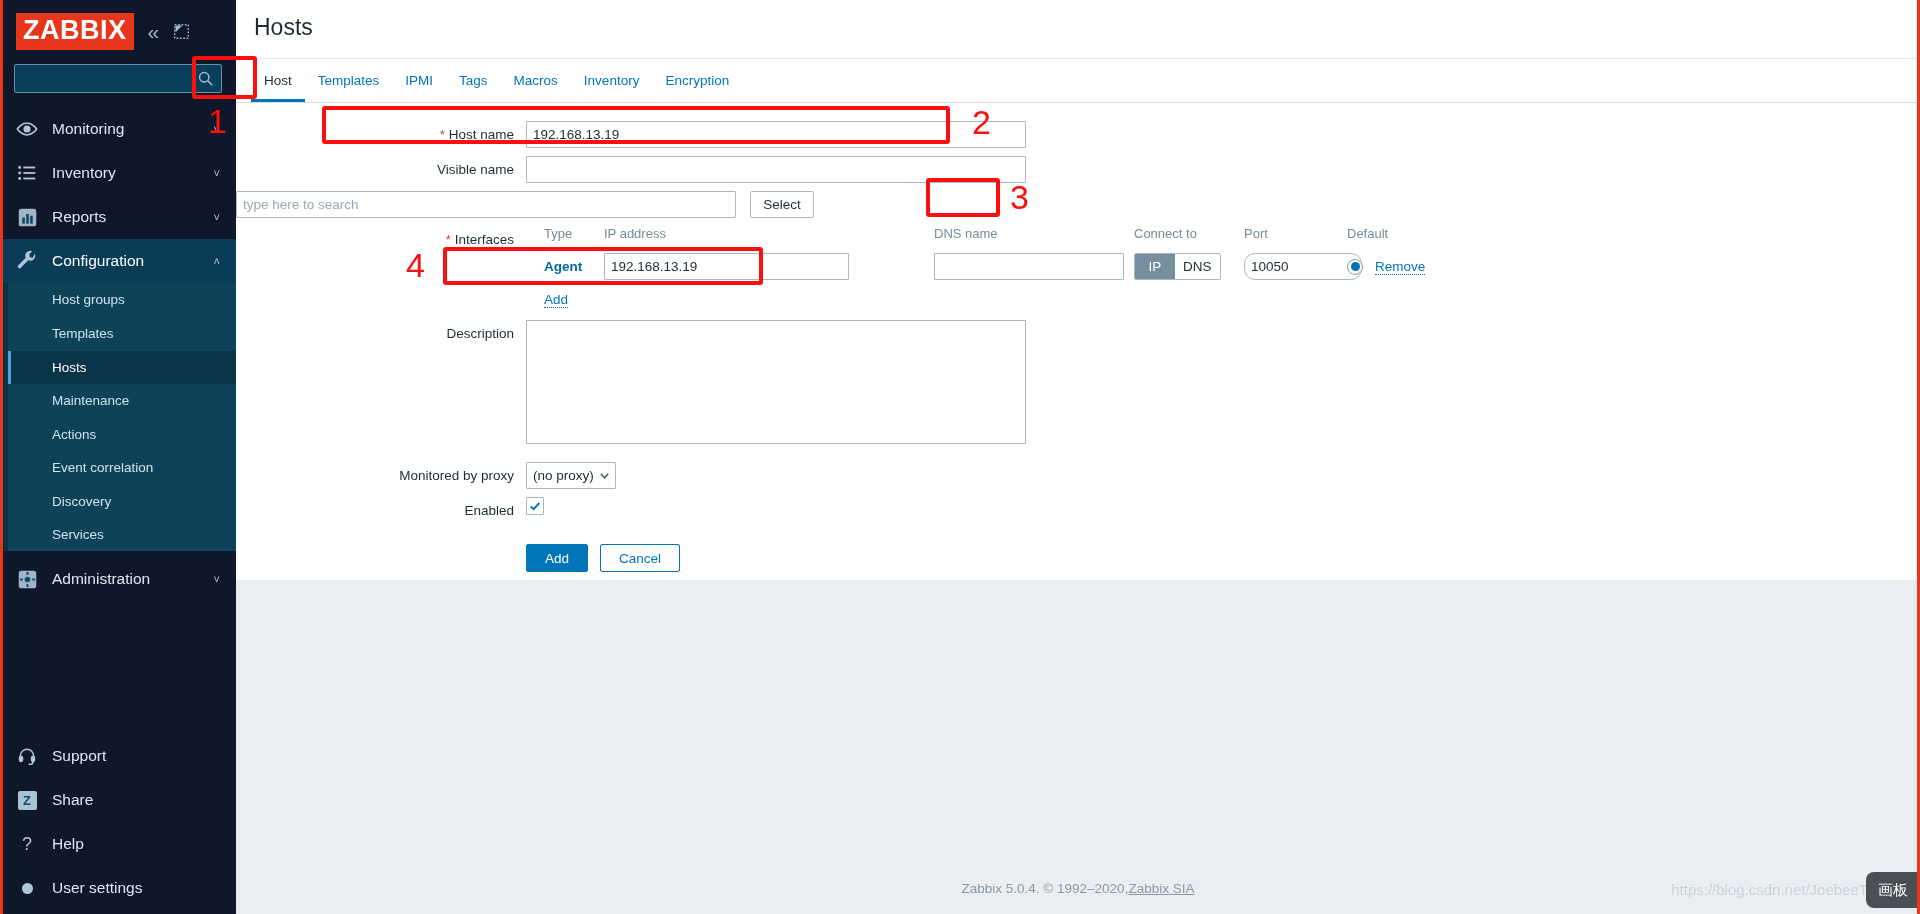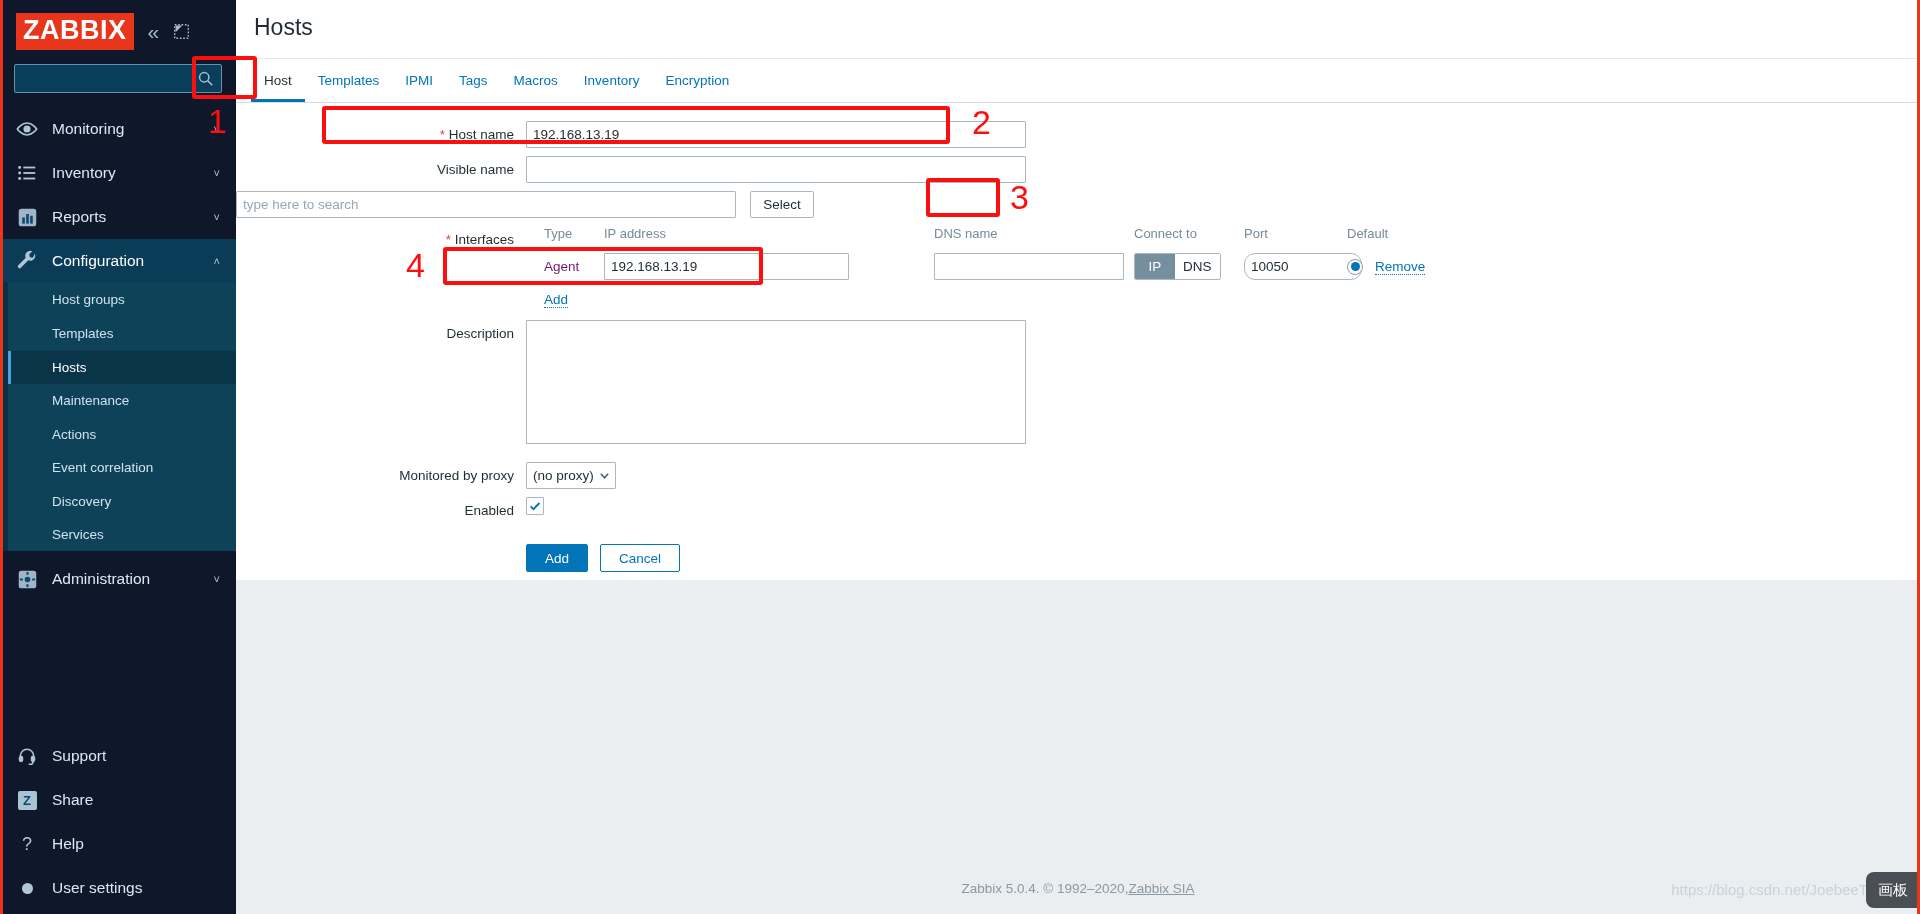--- a/index.html
+++ b/index.html
@@ -136,22 +136,23 @@
   .iface-head { display: flex; font-size: 13px; color: #768b99; height: 22px; }
   .ih-type { width: 78px; flex: 0 0 78px; padding-left: 18px;}
   .ih-ip { width: 330px; flex: 0 0 330px; }
   .ih-dns { width: 200px; flex: 0 0 200px; }
   .ih-conn { width: 110px; flex: 0 0 110px; }
   .ih-port { width: 103px; flex: 0 0 103px; }
   .ih-def { width: 90px; flex: 0 0 90px; }
 
   .iface-row { display: flex; align-items: center; margin-top: 5px; }
   .if-type {
-    width: 78px; flex: 0 0 78px; font-size: 13.5px; color: #701a75;
+    width: 78px; flex: 0 0 78px; font-size: 13.5px; color: #0369a1;
     padding-left: 18px;
+    font-weight: bold;
   }
   .if-ip { width: 330px; flex: 0 0 330px; }
   .if-ip .inp { width: 245px; }
   .if-dns { width: 200px; flex: 0 0 200px; }
   .if-dns .inp { width: 190px; }
   .if-conn { width: 110px; flex: 0 0 110px; }
   .if-port { width: 103px; flex: 0 0 103px; }
   .if-port .inp { width: 118px; border-radius: 11px; }
   .if-def { width: 90px; flex: 0 0 90px; display: flex; align-items:center; gap: 12px;}
 

